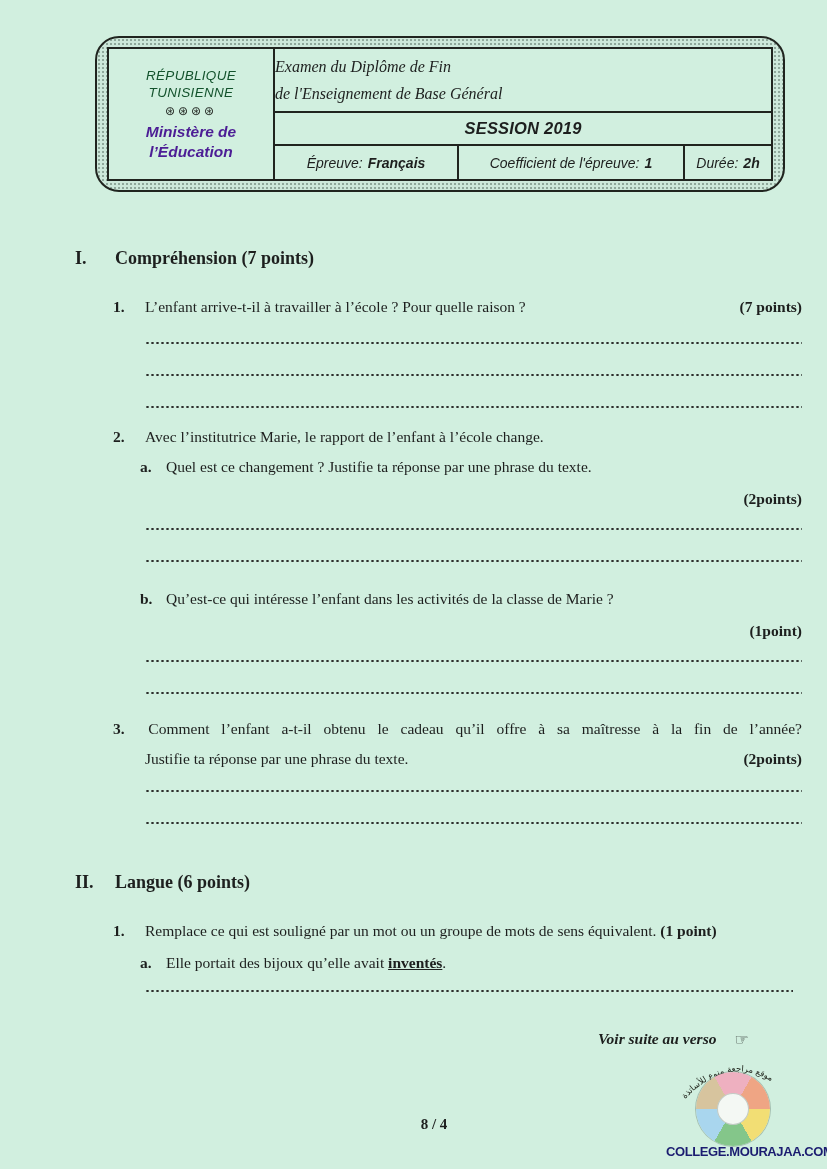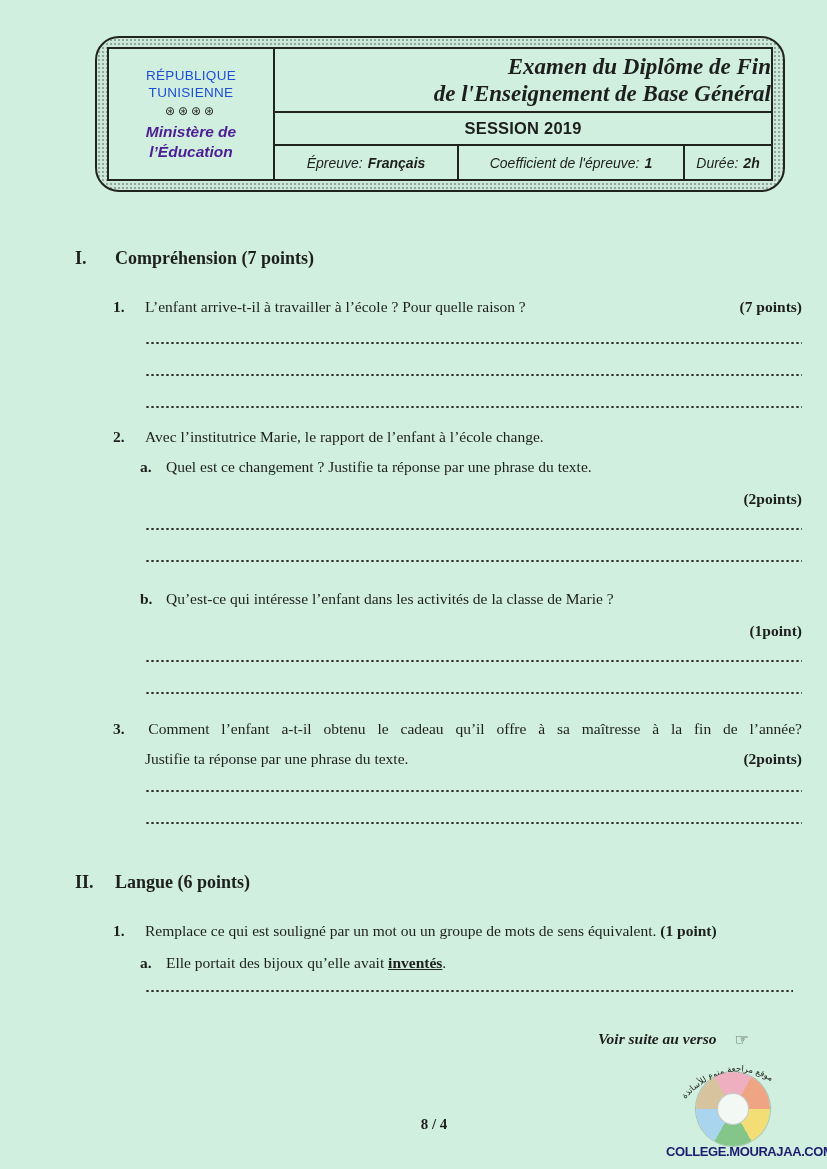--- a/index.html
+++ b/index.html
@@ -32,34 +32,34 @@
     border:2px solid #20241f;
     background:var(--paper_bg);
     display:grid;grid-template-columns:166px 1fr;
   }
   .cell-left{
     border-right:2px solid #20241f;
     display:flex;flex-direction:column;justify-content:center;align-items:center;
     font-family:"Liberation Sans", sans-serif;
     padding:4px 2px;
   }
-  .rep{font-size:13.5px;line-height:17px;letter-spacing:0.3px;color:#1d4ed8;}
+  .rep{font-style:italic;font-size:13.5px;line-height:17px;letter-spacing:0.3px;color:#14532d;}
   .emblem{font-family:"DejaVu Sans", sans-serif;font-size:12px;letter-spacing:3px;margin:3px 0 4px 0;color:#20241f;}
   .min{font-style:italic;font-weight:bold;font-size:15.5px;line-height:20px;color:#4c1d95;}
   .cell-right{display:grid;grid-template-rows:64px 33px 1fr;}
   .title-cell{
     border-bottom:2px solid #20241f;
-    display:flex;flex-direction:column;justify-content:center;align-items:flex-end;
-    font-weight:bold;font-style:italic;font-size:23px;line-height:27px;
+    display:flex;flex-direction:column;justify-content:center;align-items:flex-start;
+    font-weight:normal;font-style:italic;font-size:16px;line-height:27px;
   }
   .session-cell{
     border-bottom:2px solid #20241f;
     display:flex;justify-content:center;align-items:center;
     font-family:"Liberation Sans", sans-serif;
-    font-weight:bold;font-size:16.5px;letter-spacing:0.2px;text-align:right;
+    font-weight:bold;font-style:italic;font-size:16.5px;letter-spacing:0.2px;text-align:right;
   }
   .meta-row{display:grid;grid-template-columns:182px 226px 1fr;}
   .meta-cell{
     display:flex;justify-content:center;align-items:center;gap:5px;
     font-family:"Liberation Sans", sans-serif;
     font-style:italic;font-size:14px;white-space:nowrap;
   }
   .meta-cell + .meta-cell{border-left:2px solid #20241f;}
   .meta-cell .val{font-weight:bold;}
   

